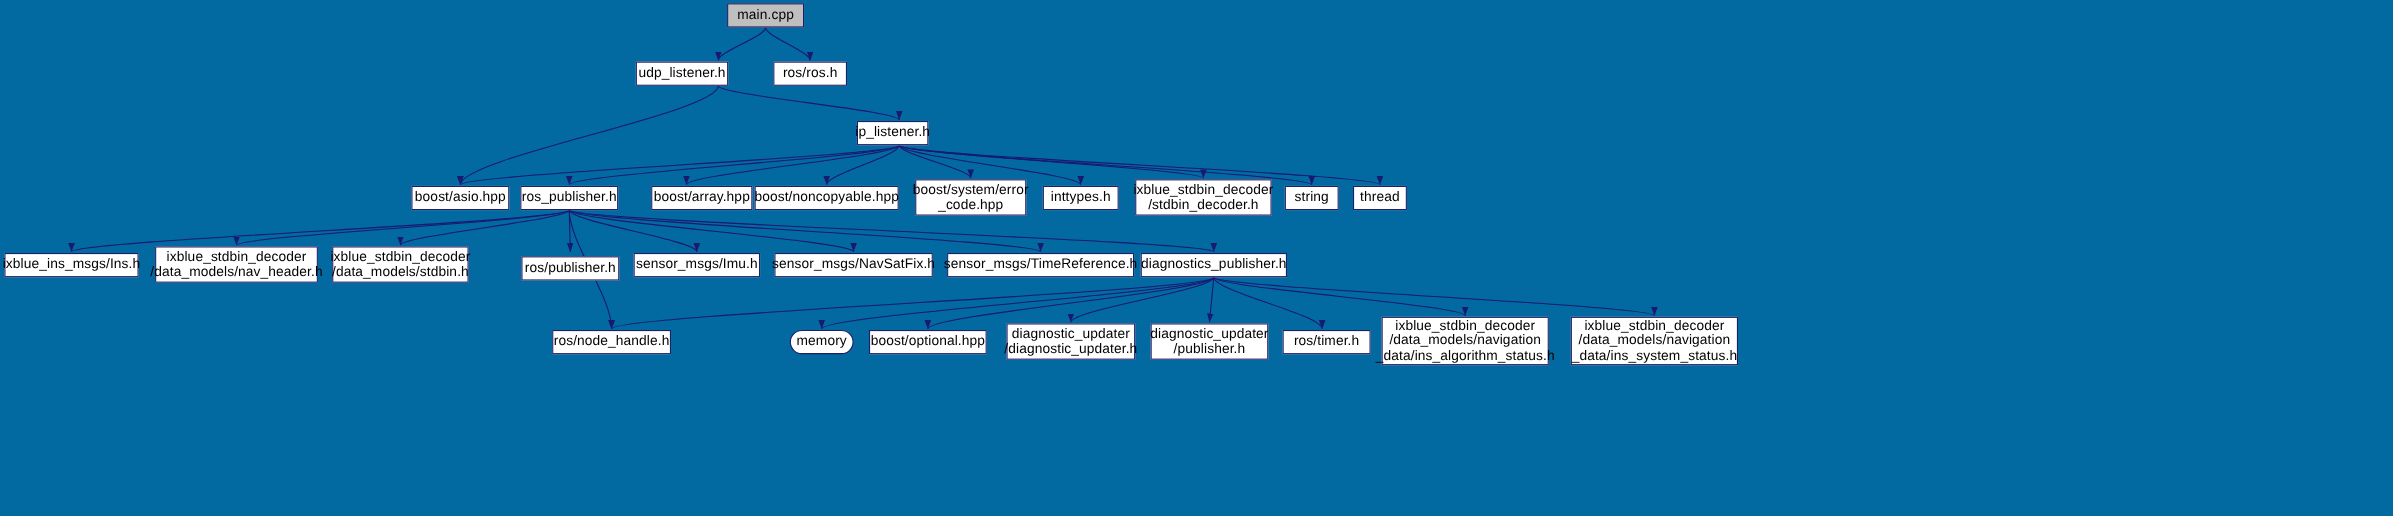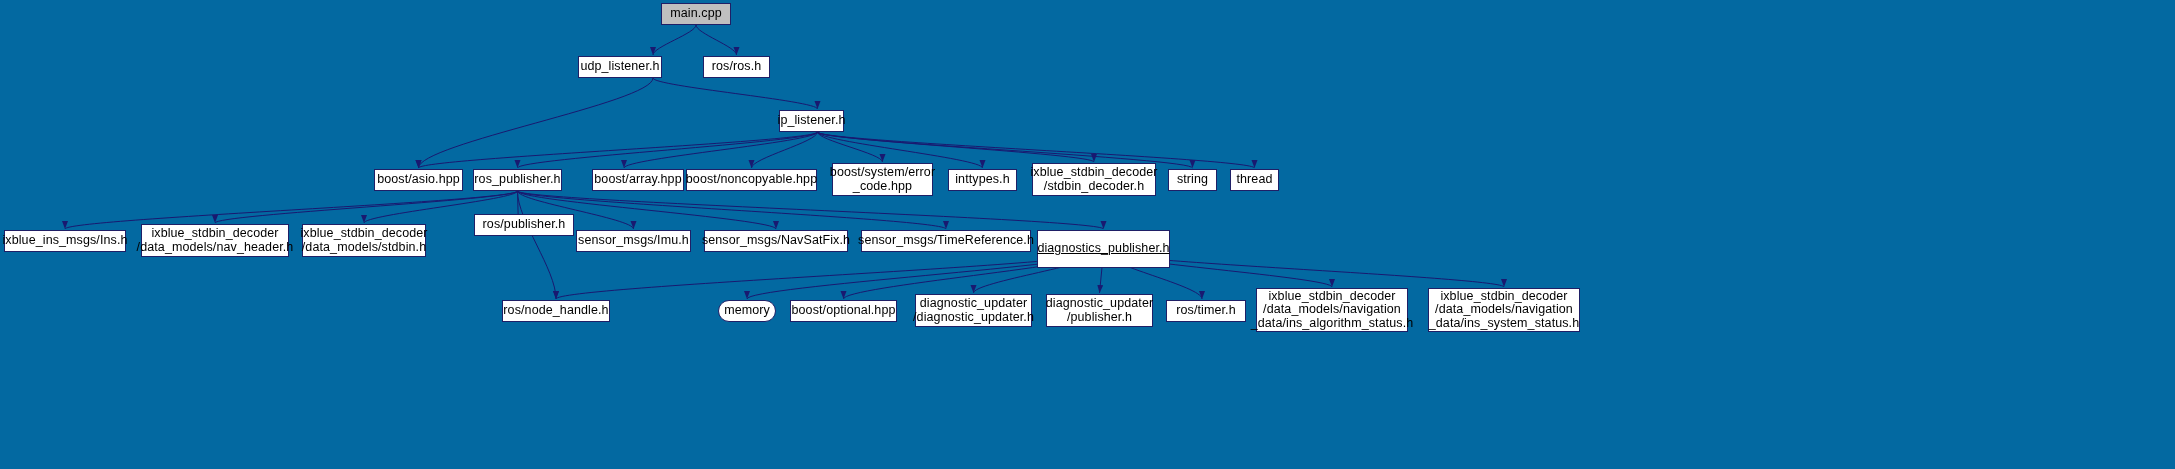--- a/index.html
+++ b/index.html
@@ -99,25 +99,25 @@
       <div class="node" style="left: 948px; top: 169px; width: 69px; height: 22px;">inttypes.h</div>
       <div class="node" style="left: 1032px; top: 163px; width: 124px; height: 33px;">ixblue_stdbin_decoder
 /stdbin_decoder.h</div>
       <div class="node" style="left: 1168px; top: 169px; width: 49px; height: 22px;">string</div>
       <div class="node" style="left: 1230px; top: 169px; width: 49px; height: 22px;">thread</div>
       <div class="node" style="left: 4px; top: 230px; width: 122px; height: 22px;">ixblue_ins_msgs/Ins.h</div>
       <div class="node" style="left: 141px; top: 224px; width: 148px; height: 33px;">ixblue_stdbin_decoder
 /data_models/nav_header.h</div>
       <div class="node" style="left: 302px; top: 224px; width: 124px; height: 33px;">ixblue_stdbin_decoder
 /data_models/stdbin.h</div>
-      <div class="node" style="left: 474px; top: 214px; width: 100px; height: 22px;">ros/publisher.h</div>
+      <div class="node" style="left: 474px; top: 233px; width: 89px; height: 22px;">ros/publisher.h</div>
       <div class="node" style="left: 576px; top: 230px; width: 115px; height: 22px;">sensor_msgs/Imu.h</div>
       <div class="node" style="left: 704px; top: 230px; width: 144px; height: 22px;">sensor_msgs/NavSatFix.h</div>
       <div class="node" style="left: 861px; top: 230px; width: 170px; height: 22px; text-align: right;">sensor_msgs/TimeReference.h</div>
-      <div class="node" style="left: 1037px; top: 230px; width: 133px; height: 38px; text-decoration: underline;">diagnostics_publisher.h</div>
+      <div class="node" style="left: 1037px; top: 230px; width: 133px; height: 22px;">diagnostics_publisher.h</div>
       <div class="node" style="left: 502px; top: 300px; width: 108px; height: 22px;">ros/node_handle.h</div>
       <div class="node" style="left: 718px; top: 300px; width: 58px; height: 22px; border-radius: 11px;">memory</div>
       <div class="node" style="left: 790px; top: 300px; width: 107px; height: 22px;">boost/optional.hpp</div>
       <div class="node" style="left: 915px; top: 294px; width: 117px; height: 33px;">diagnostic_updater
 /diagnostic_updater.h</div>
       <div class="node" style="left: 1046px; top: 294px; width: 107px; height: 33px;">diagnostic_updater
 /publisher.h</div>
       <div class="node" style="left: 1166px; top: 300px; width: 80px; height: 22px;">ros/timer.h</div>
       <div class="node" style="left: 1256px; top: 288px; width: 152px; height: 44px;">ixblue_stdbin_decoder
 /data_models/navigation

